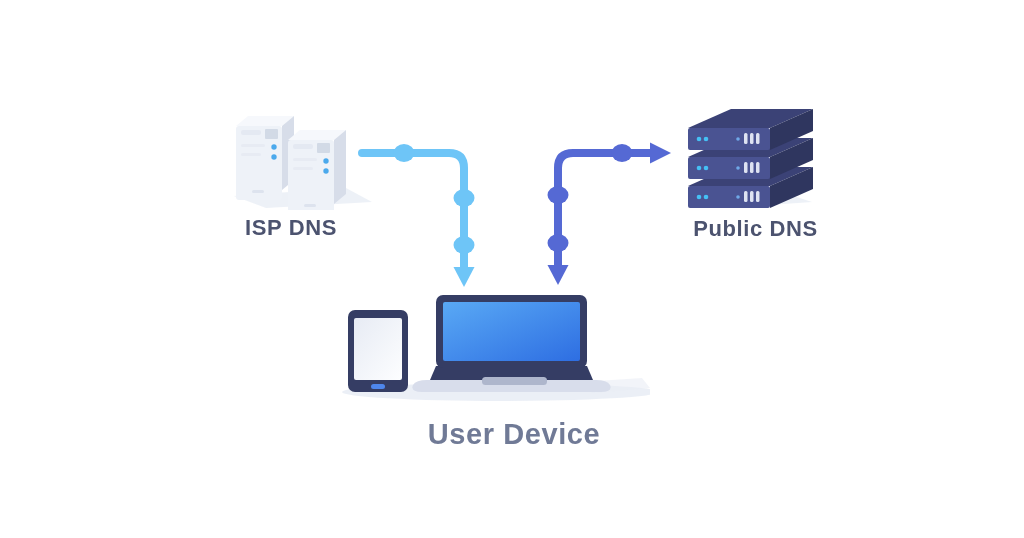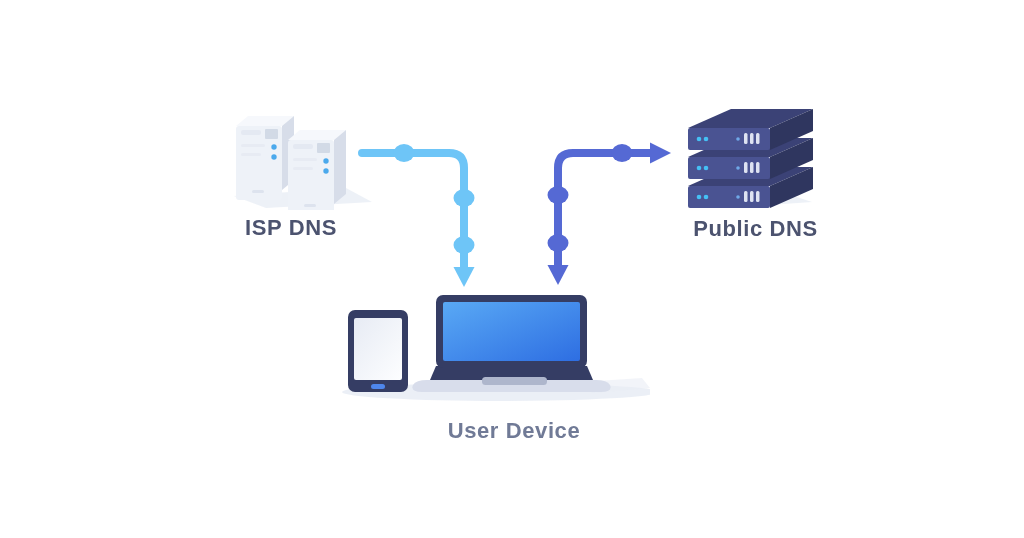--- a/index.html
+++ b/index.html
@@ -6,21 +6,21 @@
   .stage{
     position:relative;width:1024px;height:538px;overflow:hidden;
     background:var(--background,#fff);
     font-family:"Liberation Sans","DejaVu Sans",sans-serif;
   }
   .stage svg{position:absolute;display:block;}
   .node-label{
     position:absolute;text-align:center;font-weight:700;letter-spacing:.6px;
   }
   .node-label.dark{color:var(--label-dark,#4c536f);font-size:22px;}
-  .node-label.muted{color:var(--label-muted,#707a96);font-size:22px;}
+  .node-label.muted{color:var(--label-muted,#707a96);font-size:29px;}
   #isp-label{left:218px;top:215px;width:146px;}
   #public-label{left:678px;top:216px;width:155px;}
   #user-label{left:400px;top:418px;width:228px;}
   
   .ln-sky{stroke:var(--sky-line,#6ec5f7);}   .fl-sky{fill:var(--sky-line,#6ec5f7);}
   .ln-ind{stroke:var(--indigo-line,#5569d4);}.fl-ind{fill:var(--indigo-line,#5569d4);}
   .fl-shadow{fill:var(--shadow,#e9edf5);}
   .fl-dd{fill:var(--device-dark,#353d64);}
   .fl-twf{fill:var(--tower-front,#eef2f8);} .fl-twt{fill:var(--tower-top,#f6f8fc);}
   .fl-tws{fill:var(--tower-side,#d7dde9);}  .fl-twlabel{fill:var(--tower-label,#e4e9f2);}

